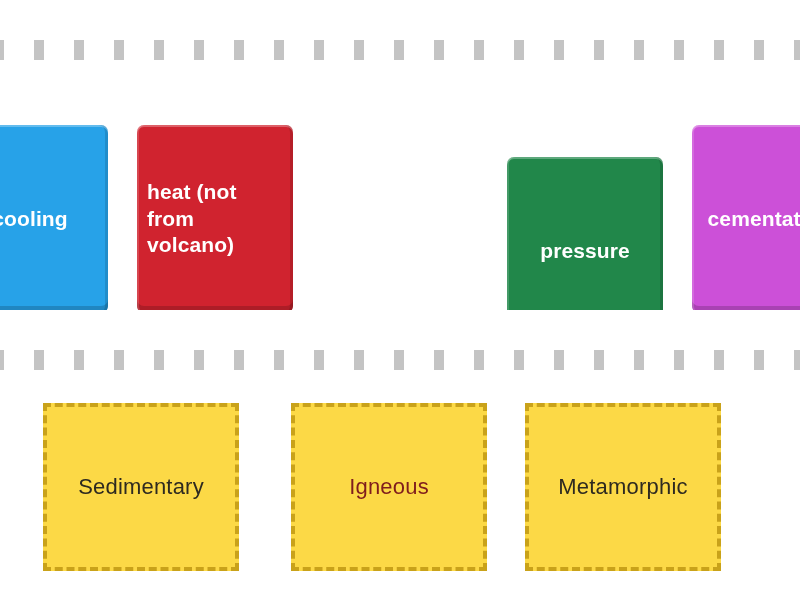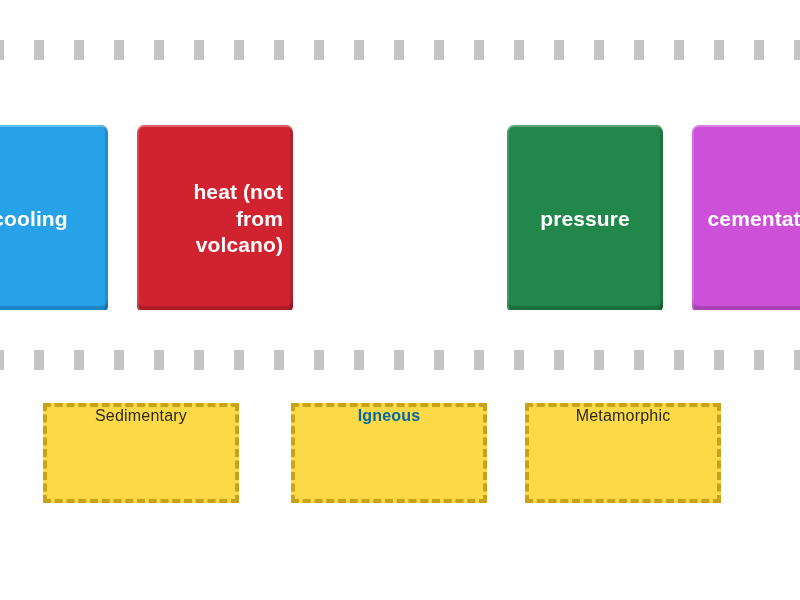--- a/index.html
+++ b/index.html
@@ -50,21 +50,21 @@
 
   .tile {
     position: absolute;
     top: 15px;
     width: 156px;
     height: 188px;
     border-radius: 7px;
     display: flex;
     align-items: center;
     justify-content: center;
-    text-align: right;
+    text-align: left;
     color: #ffffff;
     font-family: "Liberation Sans", sans-serif;
     font-size: 21px;
     font-weight: 700;
     line-height: 1.28;
     letter-spacing: 0.1px;
     padding: 0 10px;
     box-sizing: border-box;
     user-select: none;
     cursor: pointer;
@@ -91,30 +91,31 @@
     position: absolute;
     top: 403px;
     left: 0;
     width: 800px;
     height: 145px;
   }
   .dropzone {
     position: absolute;
     top: 0;
     width: 196px;
-    height: 100px;
+    height: 168px;
     box-sizing: border-box;
     background: #fcd946;
     border: 4px dashed #c9a21a;
     display: flex;
+    align-items: center;
     justify-content: center;
     text-align: center;
     color: #2e2a20;
     font-family: "Liberation Sans", sans-serif;
-    font-size: 16px;
+    font-size: 22px;
     font-weight: 400;
     letter-spacing: 0.2px;
     user-select: none;
     cursor: pointer;
   }
 </style>
 </head>
 <body>
 
 <div id="stage">
@@ -143,21 +144,21 @@
       <div class="dash" style="left: 794px; width: 10px; height: 20px; background: rgb(196, 196, 196);"></div>
     </div>
 
   <div id="tile-strip">
       <div class="tile" style="left: -48px; background: rgb(39, 162, 232);">
         <span class="tile-label">cooling</span>
       </div>
       <div class="tile" style="left: 137px; background: rgb(208, 35, 47);">
         <span class="tile-label">heat (not from volcano)</span>
       </div>
-      <div class="tile" style="left: 507px; background: rgb(33, 135, 74);">
+      <div class="tile" style="left: 507px; background: rgb(33, 135, 74); margin-top: 32px;">
         <span class="tile-label">pressure</span>
       </div>
       <div class="tile" style="left: 692px; background: rgb(204, 80, 216);">
         <span class="tile-label">cementation</span>
       </div>
     </div>
 
   <div class="divider-rail" id="divider-bottom" style="background: transparent;">
       <div class="dash" style="left: -6px; width: 10px; height: 20px; background: rgb(196, 196, 196);"></div>
       <div class="dash" style="left: 34px; width: 10px; height: 20px; background: rgb(196, 196, 196);"></div>
@@ -179,21 +180,21 @@
       <div class="dash" style="left: 674px; width: 10px; height: 20px; background: rgb(196, 196, 196);"></div>
       <div class="dash" style="left: 714px; width: 10px; height: 20px; background: rgb(196, 196, 196);"></div>
       <div class="dash" style="left: 754px; width: 10px; height: 20px; background: rgb(196, 196, 196);"></div>
       <div class="dash" style="left: 794px; width: 10px; height: 20px; background: rgb(196, 196, 196);"></div>
     </div>
 
   <div id="dropzone-row">
       <div class="dropzone" style="left: 43px; background: rgb(252, 217, 70); border-color: rgb(201, 162, 26); color: rgb(46, 42, 32);">
         <span>Sedimentary</span>
       </div>
-      <div class="dropzone" style="left: 291px; background: rgb(252, 217, 70); border-color: rgb(201, 162, 26); color: #0369a1; font-weight: bold;">
+      <div class="dropzone" style="left: 291px; background: rgb(252, 217, 70); border-color: rgb(201, 162, 26); color: #7f1d1d;">
         <span>Igneous</span>
       </div>
       <div class="dropzone" style="left: 525px; background: rgb(252, 217, 70); border-color: rgb(201, 162, 26); color: rgb(46, 42, 32);">
         <span>Metamorphic</span>
       </div>
     </div>
 
 </div>
 
 </body></html>

